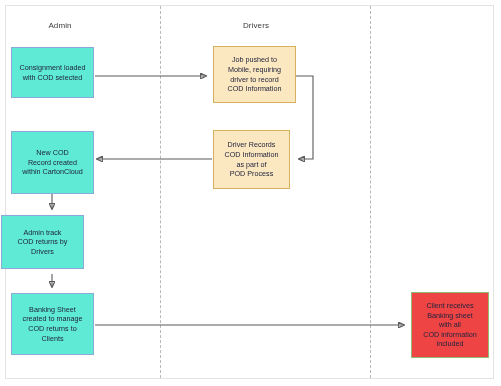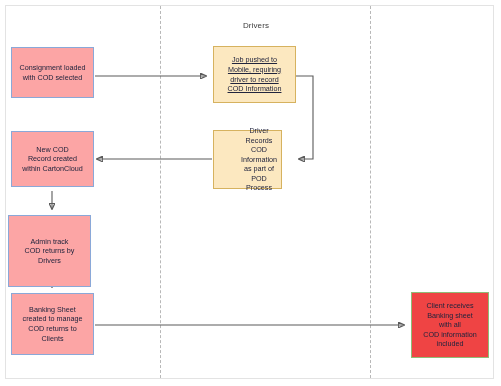--- a/index.html
+++ b/index.html
@@ -61,21 +61,21 @@
     display: flex;
     align-items: center;
     justify-content: center;
     text-align: center;
     font-size: 7.2px;
     line-height: 9.6px;
     color: #21243d;
     padding: 2px 3px;
     white-space: pre-line;
   }
-  .node.blue   { background: #fca5a5; border-color: #8aa8d8; }
+  .node.blue   { background: #5eead4; border-color: #8aa8d8; }
   .node.yellow { background: #fce8c0; border-color: #d6b25f; }
   .node.green  { background: #ef4444; border-color: #8fbc77; }
 
   
   #connectors {
     position: absolute;
     left: 0;
     top: 0;
     width: 501px;
     height: 386px;
@@ -90,54 +90,55 @@
 </head>
 <body>
 
 <div id="diagram-canvas">
 
   <div class="frame"></div>
 
   <div class="lane-divider" style="left:160px;"></div>
   <div class="lane-divider" style="left:370px;"></div>
 
+  <div class="lane-label" style="left:10px; width:100px;">Admin</div>
   <div class="lane-label" style="left:206px; width:100px;">Drivers</div>
 
   <svg id="connectors" viewBox="0 0 501 386">
     <defs>
       <marker id="arrowhead" markerWidth="6" markerHeight="6" refX="5.2" refY="3" orient="auto" markerUnits="strokeWidth">
         <path d="M0,0.4 L5.6,3 L0,5.6 z" fill="#5a5a5a" stroke="none"></path>
       </marker>
     </defs>
     <path d="M 95 76 L 206 76" marker-end="url(#arrowhead)"></path>
     <path d="M 296 76 L 313 76 L 313 159 L 299 159" marker-end="url(#arrowhead)"></path>
     <path d="M 212 159 L 97 159" marker-end="url(#arrowhead)"></path>
     <path d="M 52 191 L 52 209" marker-end="url(#arrowhead)"></path>
     <path d="M 52 274 L 52 287" marker-end="url(#arrowhead)"></path>
     <path d="M 95 325 L 404 325" marker-end="url(#arrowhead)"></path>
   </svg>
 
   <div class="node blue" style="left:11px; top:47px; width:83px; height:51px;">Consignment loaded
 with COD selected</div>
 
-  <div class="node yellow" style="left:213px; top:46px; width:83px; height:57px;text-decoration:underline;">Job pushed to
+  <div class="node yellow" style="left:213px; top:46px; width:83px; height:57px;">Job pushed to
 Mobile, requiring
 driver to record
 COD Information</div>
 
-  <div class="node blue" style="left:11px; top:131px; width:83px; height:56px;">New COD
+  <div class="node blue" style="left:11px; top:131px; width:83px; height:63px;">New COD
 Record created
 within CartonCloud</div>
 
-  <div class="node yellow" style="left:213px; top:130px; width:69px; height:59px;padding-left:26px;">Driver Records
+  <div class="node yellow" style="left:213px; top:130px; width:77px; height:59px;">Driver Records
 COD Information
 as part of
 POD Process</div>
 
-  <div class="node blue" style="left:8px; top:215px; width:83px; height:72px;">Admin track
+  <div class="node blue" style="left:1px; top:215px; width:83px; height:54px;">Admin track
 COD returns by
 Drivers</div>
 
   <div class="node blue" style="left:11px; top:293px; width:83px; height:62px;">Banking Sheet
 created to manage
 COD returns to
 Clients</div>
 
   <div class="node green" style="left:411px; top:292px; width:78px; height:66px;">Client receives
 Banking sheet

